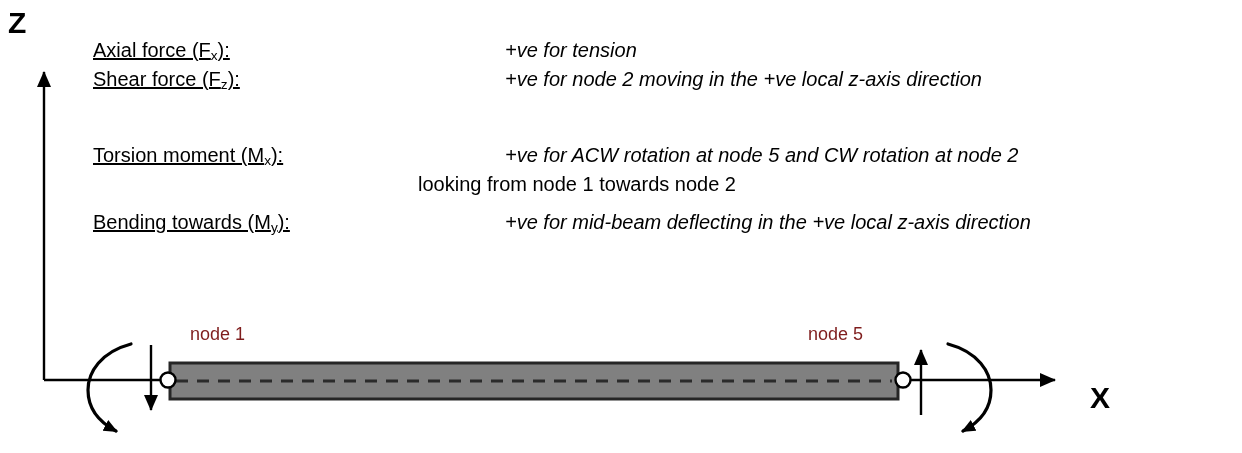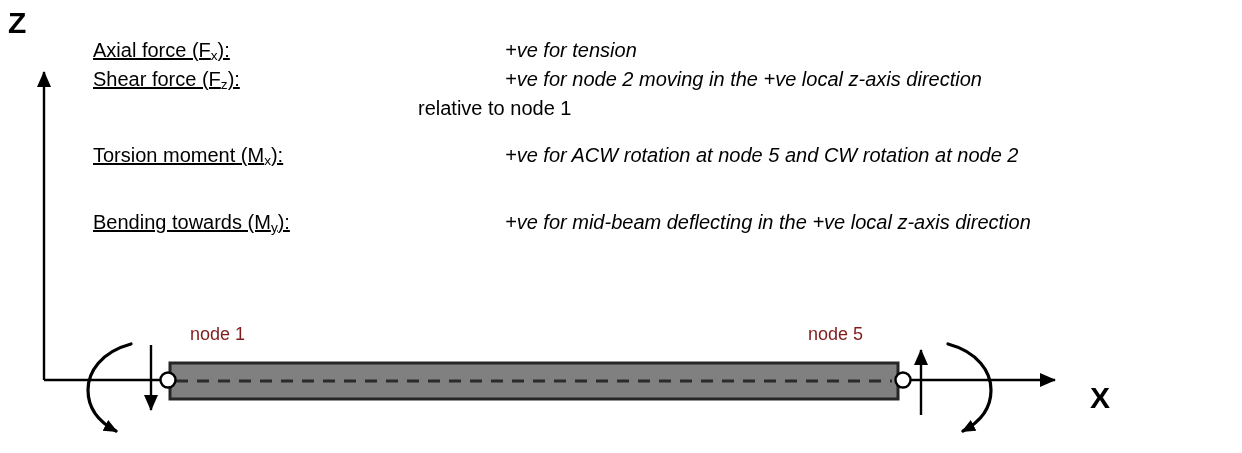--- a/index.html
+++ b/index.html
@@ -90,26 +90,26 @@
 
   <div class="legend-row" style="top:40px;">
     <span class="legend-term"><span>Axial force (F</span><sub>x</sub><span>):</span></span>
     <span class="legend-desc">+ve for tension</span>
   </div>
 
   <div class="legend-row" style="top:69px;">
     <span class="legend-term"><span>Shear force (F</span><sub>z</sub><span>):</span></span>
     <span class="legend-desc">+ve for node 2 moving in the +ve local z-axis direction</span>
   </div>
-  <div class="legend-cont" style="top:98px;">relative to node 1</div>
 
   <div class="legend-row" style="top:145px;">
     <span class="legend-term"><span>Torsion moment (M</span><sub>x</sub><span>):</span></span>
     <span class="legend-desc">+ve for ACW rotation at node 5 and CW rotation at node 2</span>
   </div>
+  <div class="legend-cont" style="top:174px;">looking from node 1 towards node 2</div>
 
   <div class="legend-row" style="top:212px;">
     <span class="legend-term"><span>Bending towards (M</span><sub>y</sub><span>):</span></span>
     <span class="legend-desc">+ve for mid-beam deflecting in the +ve local z-axis direction</span>
   </div>
 
   <div class="node-label" id="node-1-label">node 1</div>
   <div class="node-label" id="node-2-label">node 5</div>
 
   <svg id="diagram-svg" width="1242" height="453" viewBox="0 0 1242 453">

